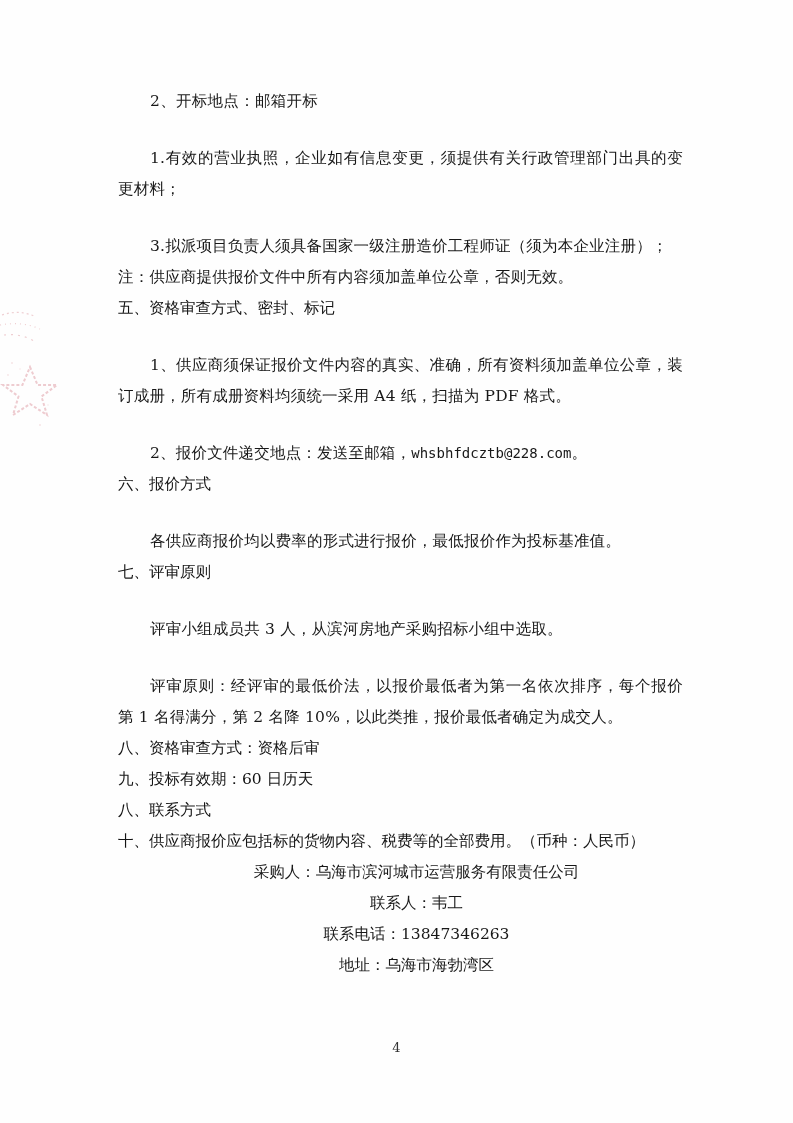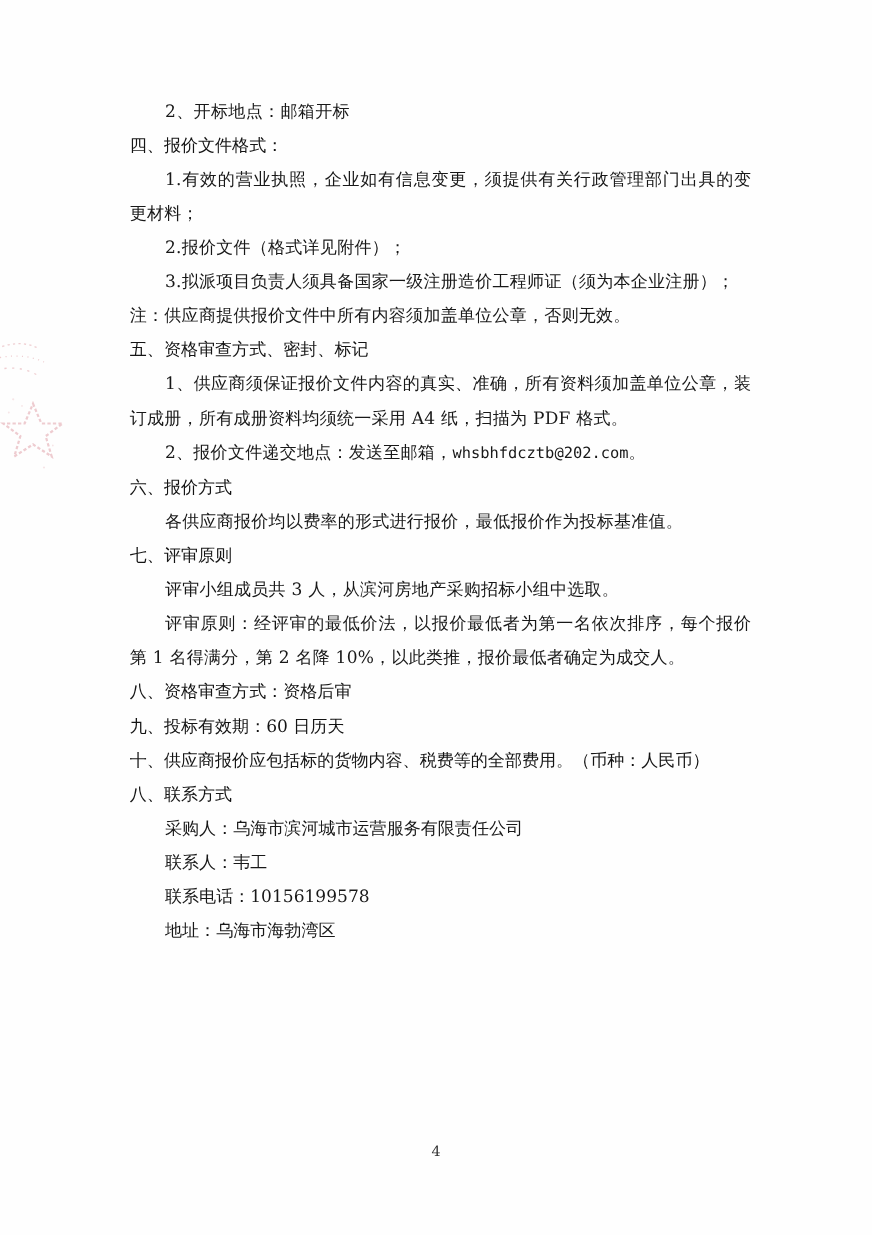--- a/index.html
+++ b/index.html
@@ -30,38 +30,39 @@
     color: #181818;
   }
   .indent2 { padding-left: 32px; }
   .para {
     font-size: 15.5px;
     line-height: 31px;
     letter-spacing: 0.2px;
     text-align: justify;
     color: #181818;
   }
-  .para.i2 { text-indent: 32px; }
+  .para.i2 { text-indent: 32px; margin-top: 26px; }
   .mono {
     font-family: "DejaVu Sans Mono", "Liberation Mono", monospace;
     font-size: 14px;
     letter-spacing: 0;
   }
   .heading {
     font-size: 15.5px;
     line-height: 31px;
     color: #141414;
   }
   .contact-block {
     padding-left: 32px;
   }
   .contact-line {
     font-size: 15.5px;
     line-height: 31px;
     color: #181818;
+    text-align: center;
   }
   .pagenum {
     position: absolute;
     left: 0;
     right: 0;
     top: 1040px;
     text-align: center;
     font-size: 13px;
     color: #333;
     font-family: "DejaVu Serif", "Liberation Serif", serif;
@@ -100,48 +101,46 @@
         <circle cx="48" cy="100" r="0.8"></circle>
         <circle cx="40" cy="120" r="1"></circle>
       </g>
     </svg>
   </div>
 
   <div class="content">
 
     <div class="line indent2">2、开标地点：邮箱开标</div>
 
-    <div class="heading">四、报价文件格式：</div>
 
     <div class="para i2">1.有效的营业执照，企业如有信息变更，须提供有关行政管理部门出具的变更材料；</div>
-    <div class="para i2">2.报价文件（格式详见附件）；</div>
     <div class="para i2">3.拟派项目负责人须具备国家一级注册造价工程师证（须为本企业注册）；</div>
     <div class="para">注：供应商提供报价文件中所有内容须加盖单位公章，否则无效。</div>
 
     <div class="heading">五、资格审查方式、密封、标记</div>
     <div class="para i2">1、供应商须保证报价文件内容的真实、准确，所有资料须加盖单位公章，装订成册，所有成册资料均须统一采用 A4 纸，扫描为 PDF 格式。</div>
 
-    <div class="para i2"><span>2、报价文件递交地点：发送至邮箱，</span><span class="mono">whsbhfdcztb@202.com</span><span>。</span></div>
+    <div class="para i2"><span>2、报价文件递交地点：发送至邮箱，</span><span class="mono">whsbhfdcztb@228.com</span><span>。</span></div>
 
     <div class="heading">六、报价方式</div>
     <div class="para i2">各供应商报价均以费率的形式进行报价，最低报价作为投标基准值。</div>
 
     <div class="heading">七、评审原则</div>
     <div class="para i2">评审小组成员共 3 人，从滨河房地产采购招标小组中选取。</div>
     <div class="para i2">评审原则：经评审的最低价法，以报价最低者为第一名依次排序，每个报价第 1 名得满分，第 2 名降 10%，以此类推，报价最低者确定为成交人。</div>
 
     <div class="heading">八、资格审查方式：资格后审</div>
     <div class="heading">九、投标有效期：60 日历天</div>
+    <div class="heading">八、联系方式</div>
     <div class="heading">十、供应商报价应包括标的货物内容、税费等的全部费用。（币种：人民币）</div>
-    <div class="heading">八、联系方式</div>
 
     <div class="contact-block">
       <div class="contact-line">采购人：乌海市滨河城市运营服务有限责任公司</div>
       <div class="contact-line">联系人：韦工</div>
-      <div class="contact-line">联系电话：10156199578</div>
+      <div class="contact-line">联系电话：13847346263</div>
       <div class="contact-line">地址：乌海市海勃湾区</div>
     </div>
 
   </div>
 
   <div class="pagenum">4</div>
 
 </div>
 
 </body></html>

